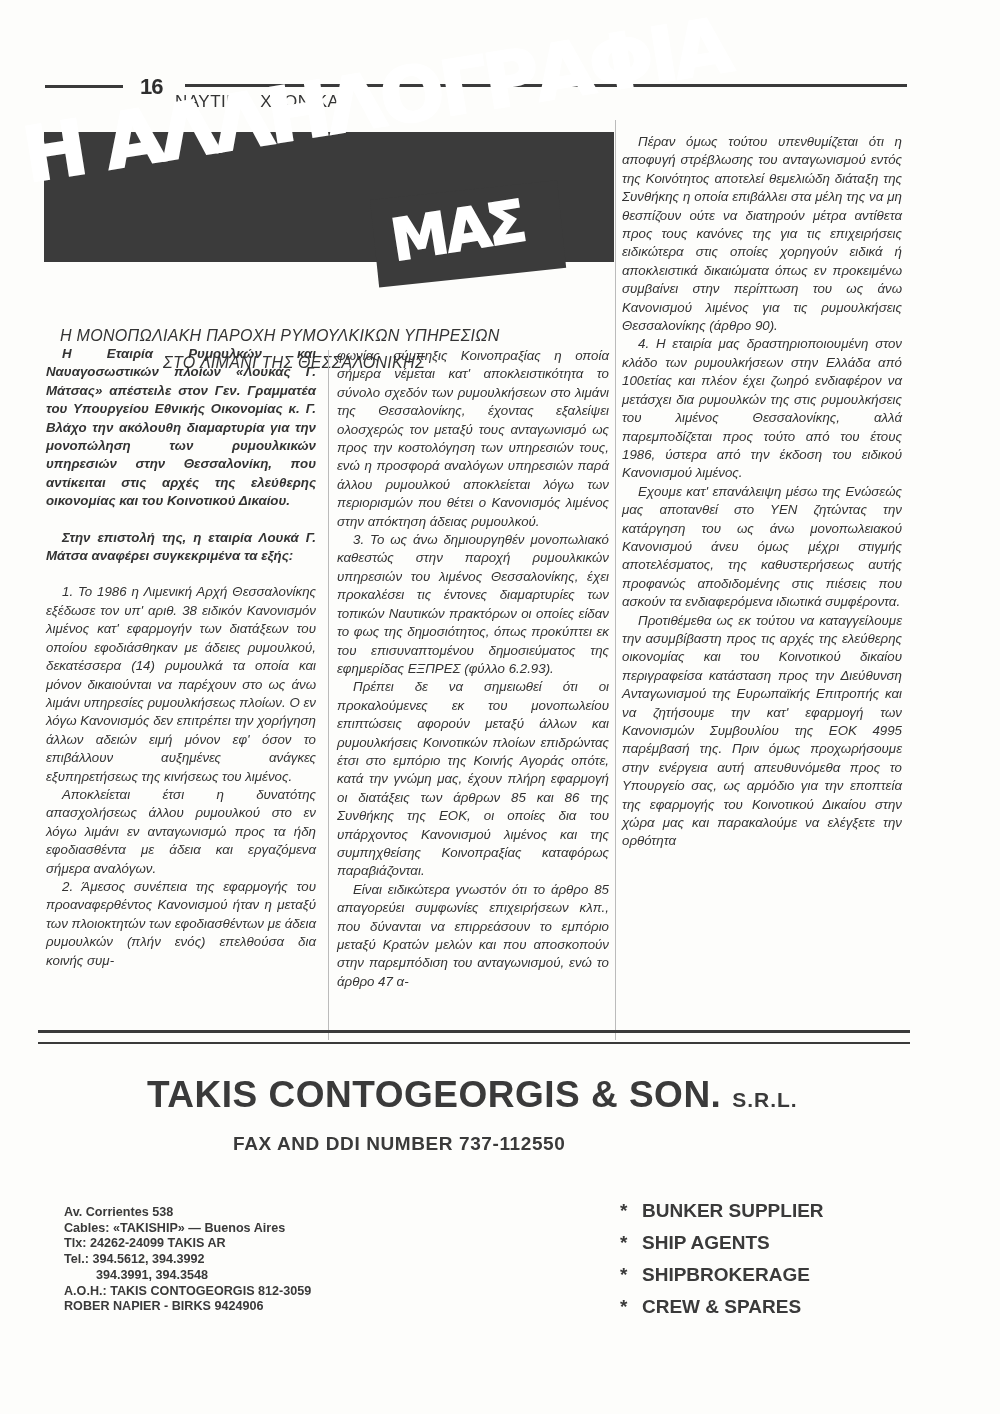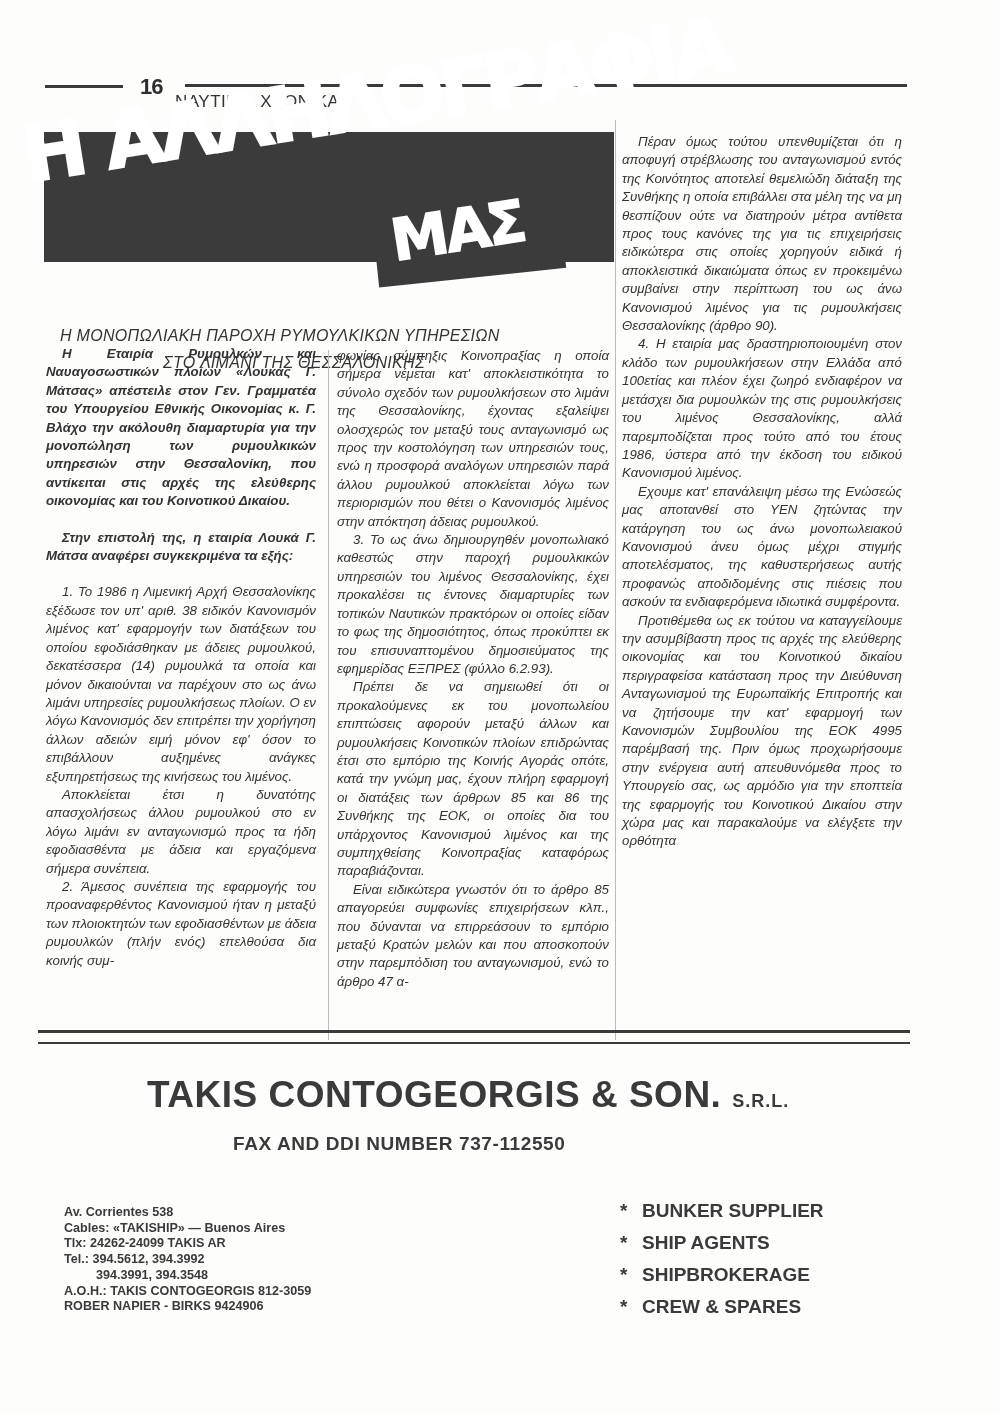--- a/index.html
+++ b/index.html
@@ -38,21 +38,21 @@
   .col p.noind { text-indent: 0; }
   .col p.gap { margin-top: 18px; }
   .col p.bold { font-weight: bold; }
   #col-1 { left: 46px; top: 345px; width: 270px; }
   #col-2 { left: 337px; top: 347px; width: 272px; }
   #col-3 { left: 622px; top: 115px; width: 280px; }
   .vsep { position: absolute; width: 1px; background: #bbb; }
 
   
   #ad-company { left: 147px; top: 1074px; font-size: 37px; font-weight: bold; color: #3a3a3a; letter-spacing: 0.5px; white-space: nowrap; }
-  #ad-company .srl { font-size: 18px; letter-spacing: 1px; }
+  #ad-company .srl { font-size: 21px; letter-spacing: 1px; }
   #ad-fax { left: 233px; top: 1133px; font-size: 19px; font-weight: bold; color: #3a3a3a; letter-spacing: 0.6px; white-space: nowrap; }
   #ad-contacts { left: 64px; top: 1205px; font-size: 12.6px; font-weight: bold; line-height: 15.7px; color: #3a3a3a; }
   #ad-contacts div { white-space: nowrap; }
   #ad-contacts .indent { padding-left: 32px; }
   #ad-services { left: 620px; top: 1195px; font-size: 19px; font-weight: bold; line-height: 32px; color: #3a3a3a; }
   #ad-services div { white-space: nowrap; }
   #ad-services .star { display: inline-block; width: 22px; }
 </style>
 </head>
 <body>
@@ -67,21 +67,21 @@
 <div id="banner-line1" class="abs">Η ΑΛΛΗΛΟΓΡΑΦΙΑ</div>
 <div id="banner-line2" class="abs">ΜΑΣ</div>
 
 <div id="subtitle-1" class="subtitle">Η ΜΟΝΟΠΩΛΙΑΚΗ ΠΑΡΟΧΗ ΡΥΜΟΥΛΚΙΚΩΝ ΥΠΗΡΕΣΙΩΝ</div>
 <div id="subtitle-2" class="subtitle">ΣΤΟ ΛΙΜΑΝΙ ΤΗΣ ΘΕΣΣΑΛΟΝΙΚΗΣ</div>
 
 <div id="col-1" class="col">
   <p class="bold">Η Εταιρία Ρυμουλκών και Ναυαγοσωστικών πλοίων «Λουκάς Γ. Μάτσας» απέστειλε στον Γεν. Γραμματέα του Υπουργείου Εθνικής Οικονομίας κ. Γ. Βλάχο την ακόλουθη διαμαρτυρία για την μονοπώληση των ρυμουλκικών υπηρεσιών στην Θεσσαλονίκη, που αντίκειται στις αρχές της ελεύθερης οικονομίας και του Κοινοτικού Δικαίου.</p>
   <p class="gap bold">Στην επιστολή της, η εταιρία Λουκά Γ. Μάτσα αναφέρει συγκεκριμένα τα εξής:</p>
   <p class="gap">1. Το 1986 η Λιμενική Αρχή Θεσσαλονίκης εξέδωσε τον υπ' αριθ. 38 ειδικόν Κανονισμόν λιμένος κατ' εφαρμογήν των διατάξεων του οποίου εφοδιάσθηκαν με άδειες ρυμουλκού, δεκατέσσερα (14) ρυμουλκά τα οποία και μόνον δικαιούνται να παρέχουν στο ως άνω λιμάνι υπηρεσίες ρυμουλκήσεως πλοίων. Ο εν λόγω Κανονισμός δεν επιτρέπει την χορήγηση άλλων αδειών ειμή μόνον εφ' όσον το επιβάλλουν αυξημένες ανάγκες εξυπηρετήσεως της κινήσεως του λιμένος.</p>
-  <p>Αποκλείεται έτσι η δυνατότης απασχολήσεως άλλου ρυμουλκού στο εν λόγω λιμάνι εν ανταγωνισμώ προς τα ήδη εφοδιασθέντα με άδεια και εργαζόμενα σήμερα συνέπεια.</p>
+  <p>Αποκλείεται έτσι η δυνατότης απασχολήσεως άλλου ρυμουλκού στο εν λόγω λιμάνι εν ανταγωνισμώ προς τα ήδη εφοδιασθέντα με άδεια και εργαζόμενα σήμερα αναλόγων.</p>
   <p>2. Άμεσος συνέπεια της εφαρμογής του προαναφερθέντος Κανονισμού ήταν η μεταξύ των πλοιοκτητών των εφοδιασθέντων με άδεια ρυμουλκών (πλήν ενός) επελθούσα δια κοινής συμ-</p>
 </div>
 
 <div class="vsep" style="left:328px;top:350px;height:690px;"></div>
 
 <div id="col-2" class="col">
   <p class="noind">φωνίας σύμπηξις Κοινοπραξίας η οποία σήμερα νέμεται κατ' αποκλειστικότητα το σύνολο σχεδόν των ρυμουλκήσεων στο λιμάνι της Θεσσαλονίκης, έχοντας εξαλείψει ολοσχερώς τον μεταξύ τους ανταγωνισμό ως προς την κοστολόγηση των υπηρεσιών τους, ενώ η προσφορά αναλόγων υπηρεσιών παρά άλλου ρυμουλκού αποκλείεται λόγω των περιορισμών που θέτει ο Κανονισμός λιμένος στην απόκτηση άδειας ρυμουλκού.</p>
   <p>3. Το ως άνω δημιουργηθέν μονοπωλιακό καθεστώς στην παροχή ρυμουλκικών υπηρεσιών του λιμένος Θεσσαλονίκης, έχει προκαλέσει τις έντονες διαμαρτυρίες των τοπικών Ναυτικών πρακτόρων οι οποίες είδαν το φως της δημοσιότητος, όπως προκύπτει εκ του επισυναπτομένου δημοσιεύματος της εφημερίδας ΕΞΠΡΕΣ (φύλλο 6.2.93).</p>
   <p>Πρέπει δε να σημειωθεί ότι οι προκαλούμενες εκ του μονοπωλείου επιπτώσεις αφορούν μεταξύ άλλων και ρυμουλκήσεις Κοινοτικών πλοίων επιδρώντας έτσι στο εμπόριο της Κοινής Αγοράς οπότε, κατά την γνώμη μας, έχουν πλήρη εφαρμογή οι διατάξεις των άρθρων 85 και 86 της Συνθήκης της ΕΟΚ, οι οποίες δια του υπάρχοντος Κανονισμού λιμένος και της συμπηχθείσης Κοινοπραξίας καταφόρως παραβιάζονται.</p>
   <p>Είναι ειδικώτερα γνωστόν ότι το άρθρο 85 απαγορεύει συμφωνίες επιχειρήσεων κλπ., που δύνανται να επιρρεάσουν το εμπόριο μεταξύ Κρατών μελών και που αποσκοπούν στην παρεμπόδιση του ανταγωνισμού, ενώ το άρθρο 47 α-</p>

